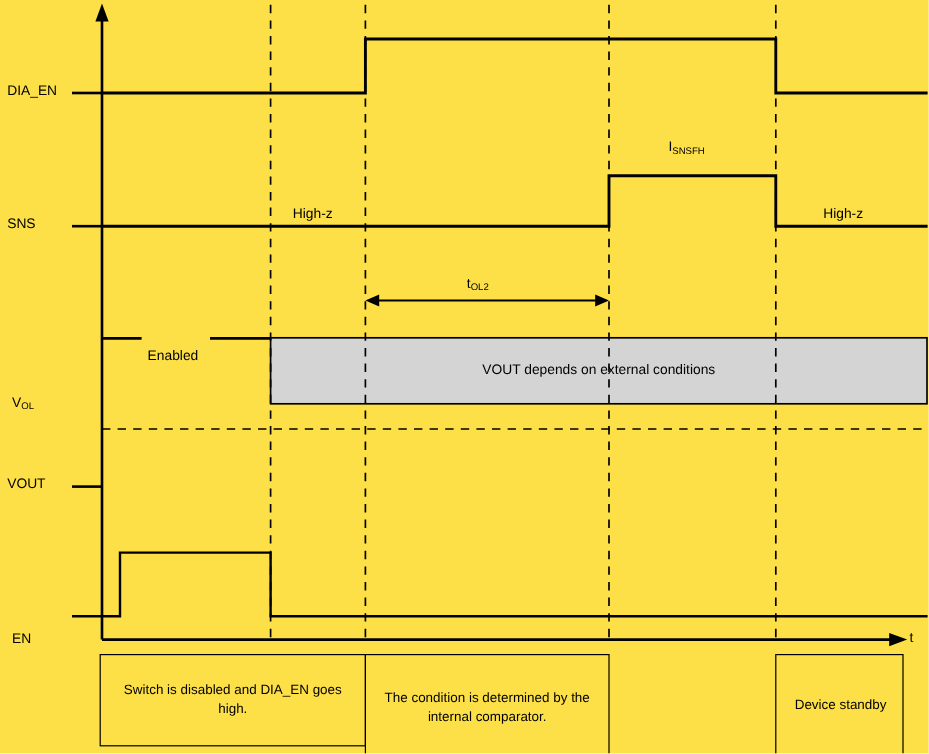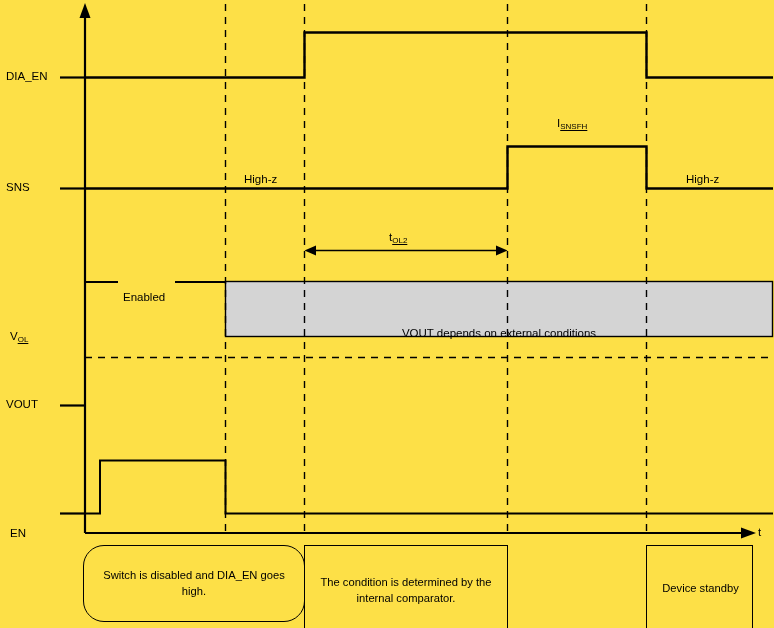--- a/index.html
+++ b/index.html
@@ -22,21 +22,20 @@
     font-size: 11.5px;
     color: #000000;
     white-space: nowrap;
     line-height: 1;
   }
   .sub {
     font-size: 8px;
     vertical-align: baseline;
     position: relative;
     top: 2px;
-    text-decoration: underline;
   }
   .wf-svg {
     position: absolute;
     left: 0;
     top: 0;
     width: 774px;
     height: 628px;
   }
   .phase-box {
     position: absolute;
@@ -53,21 +52,20 @@
     background: transparent;
   }
   .gray-note {
     position: absolute;
     display: flex;
     align-items: center;
     justify-content: center;
     font-size: 11.5px;
     color: #000;
     box-sizing: border-box;
-    margin-top: 24px;
   }
 </style>
 </head>
 <body>
 
 <div id="root">
 
   <svg class="wf-svg" viewBox="0 0 774 628">
 
     <rect x="225.5" y="281.5" width="547" height="55" fill="#d4d4d4" stroke="#000000" stroke-width="1.4"></rect>
@@ -139,20 +137,20 @@
   </div>
 
   <div class="label" style="left:389px; top:232px;">
     <span>t</span><span class="sub">OL2</span>
   </div>
 
   <div class="label" style="left:758px; top:527px;">t</div>
 
   <div class="gray-note" style="left:226px; top:282px; width:546px; height:54px;">VOUT depends on external conditions</div>
 
-  <div class="phase-box" style="left:83px; top:545px; width:222px; height:77px;border-radius:21px;">Switch is disabled and DIA_EN goes high.</div>
+  <div class="phase-box" style="left:83px; top:545px; width:222px; height:77px;">Switch is disabled and DIA_EN goes high.</div>
 
   <div class="phase-box" style="left:304px; top:545px; width:204px; height:91px;">The condition is determined by the internal comparator.</div>
 
 
   <div class="phase-box" style="left:646px; top:545px; width:107px; height:87px;padding-left:10px;">Device standby</div>
 
 </div>
 
 </body></html>

